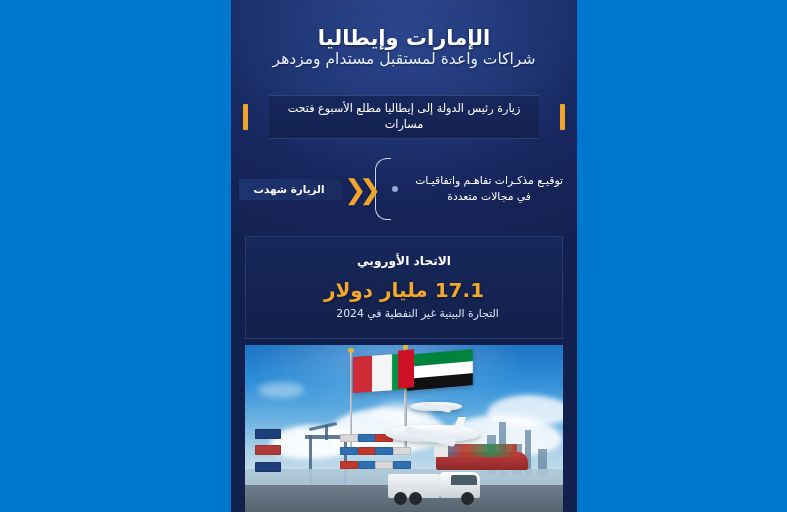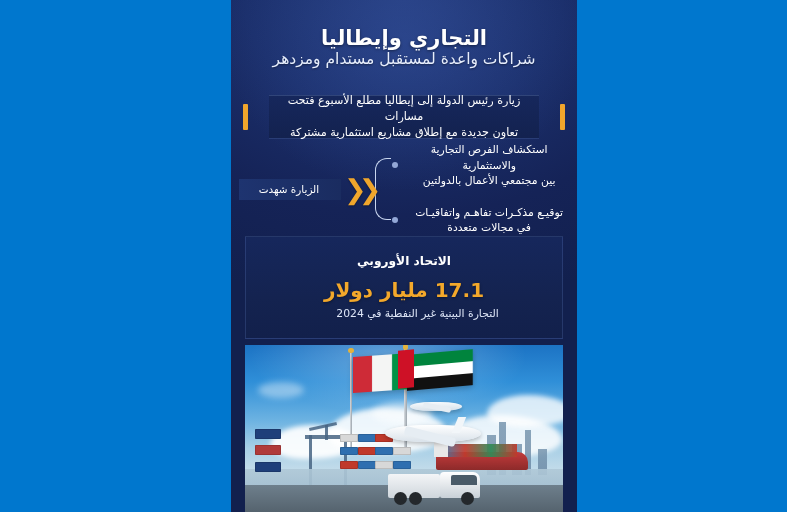--- a/index.html
+++ b/index.html
@@ -73,21 +73,21 @@
   }
 
   .labelwrap{ flex:0 0 auto; display:flex; align-items:center; gap:3px; }
   .chev{ display:flex; align-items:center; color:#F0A62C; font-size:27px; line-height:1; font-weight:bold;
          letter-spacing:-8px; text-shadow:0 1px 2px rgba(0,0,0,.35); }
   .labelbox{
     height:21px; min-width:102px; padding:0 12px 0 10px;
     background:linear-gradient(90deg,#1e3470 0%,#1a2c60 100%);
     display:flex; align-items:center; justify-content:center;
   }
-  .labeltext{ color:#ffffff; font-size:10.4px; font-weight:normal; white-space:nowrap; }
+  .labeltext{ color:#ffffff; font-size:10.4px; font-weight:bold; white-space:nowrap; }
 
   
   .stats{
     position:absolute; left:14px; right:14px; top:236px; height:103px; z-index:4;
     background:linear-gradient(180deg,#16275c 0%,#142350 60%,#12204b 100%);
     border:1px solid rgba(110,142,215,.22);
     display:flex; flex-direction:column; align-items:center; justify-content:center; gap:5px;
     padding:6px 14px;
   }
   .statlead{ color:#ffffff; font-size:12.2px; font-weight:bold; line-height:1.45; text-align:center; }
@@ -132,44 +132,36 @@
   .wheel{ position:absolute; background:#24282c; border-radius:50%; }
 </style>
 </head>
 <body>
 
 <div id="stage">
 
   <div id="poster">
 
     <div class="hdr">
-      <div class="title">التجاري وإيطاليا</div>
+      <div class="title">الإمارات وإيطاليا</div>
       <div class="subtitle">شراكات واعدة لمستقبل مستدام ومزدهر</div>
     </div>
 
     <div class="capwrap">
       <div class="capbar"></div>
       <div class="capbox">
         <div class="captext">
           <div>زيارة رئيس الدولة إلى إيطاليا مطلع الأسبوع فتحت مسارات</div>
-          <div>تعاون جديدة مع إطلاق مشاريع استثمارية مشتركة</div>
         </div>
       </div>
       <div class="capbar"></div>
     </div>
 
     <div class="midrow">
       <div class="bullets">
-        <div class="brow">
-          <div class="btext">
-            <div>استكشاف الفرص التجارية والاستثمارية</div>
-            <div>بين مجتمعي الأعمال بالدولتين</div>
-          </div>
-          <div class="bdot"></div>
-        </div>
         <div class="brow">
           <div class="btext">
             <div>توقيـع مذكـرات تفاهـم واتفاقيـات</div>
             <div>في مجالات متعددة</div>
           </div>
           <div class="bdot"></div>
         </div>
       </div>
 
       <div class="bracket"></div>

